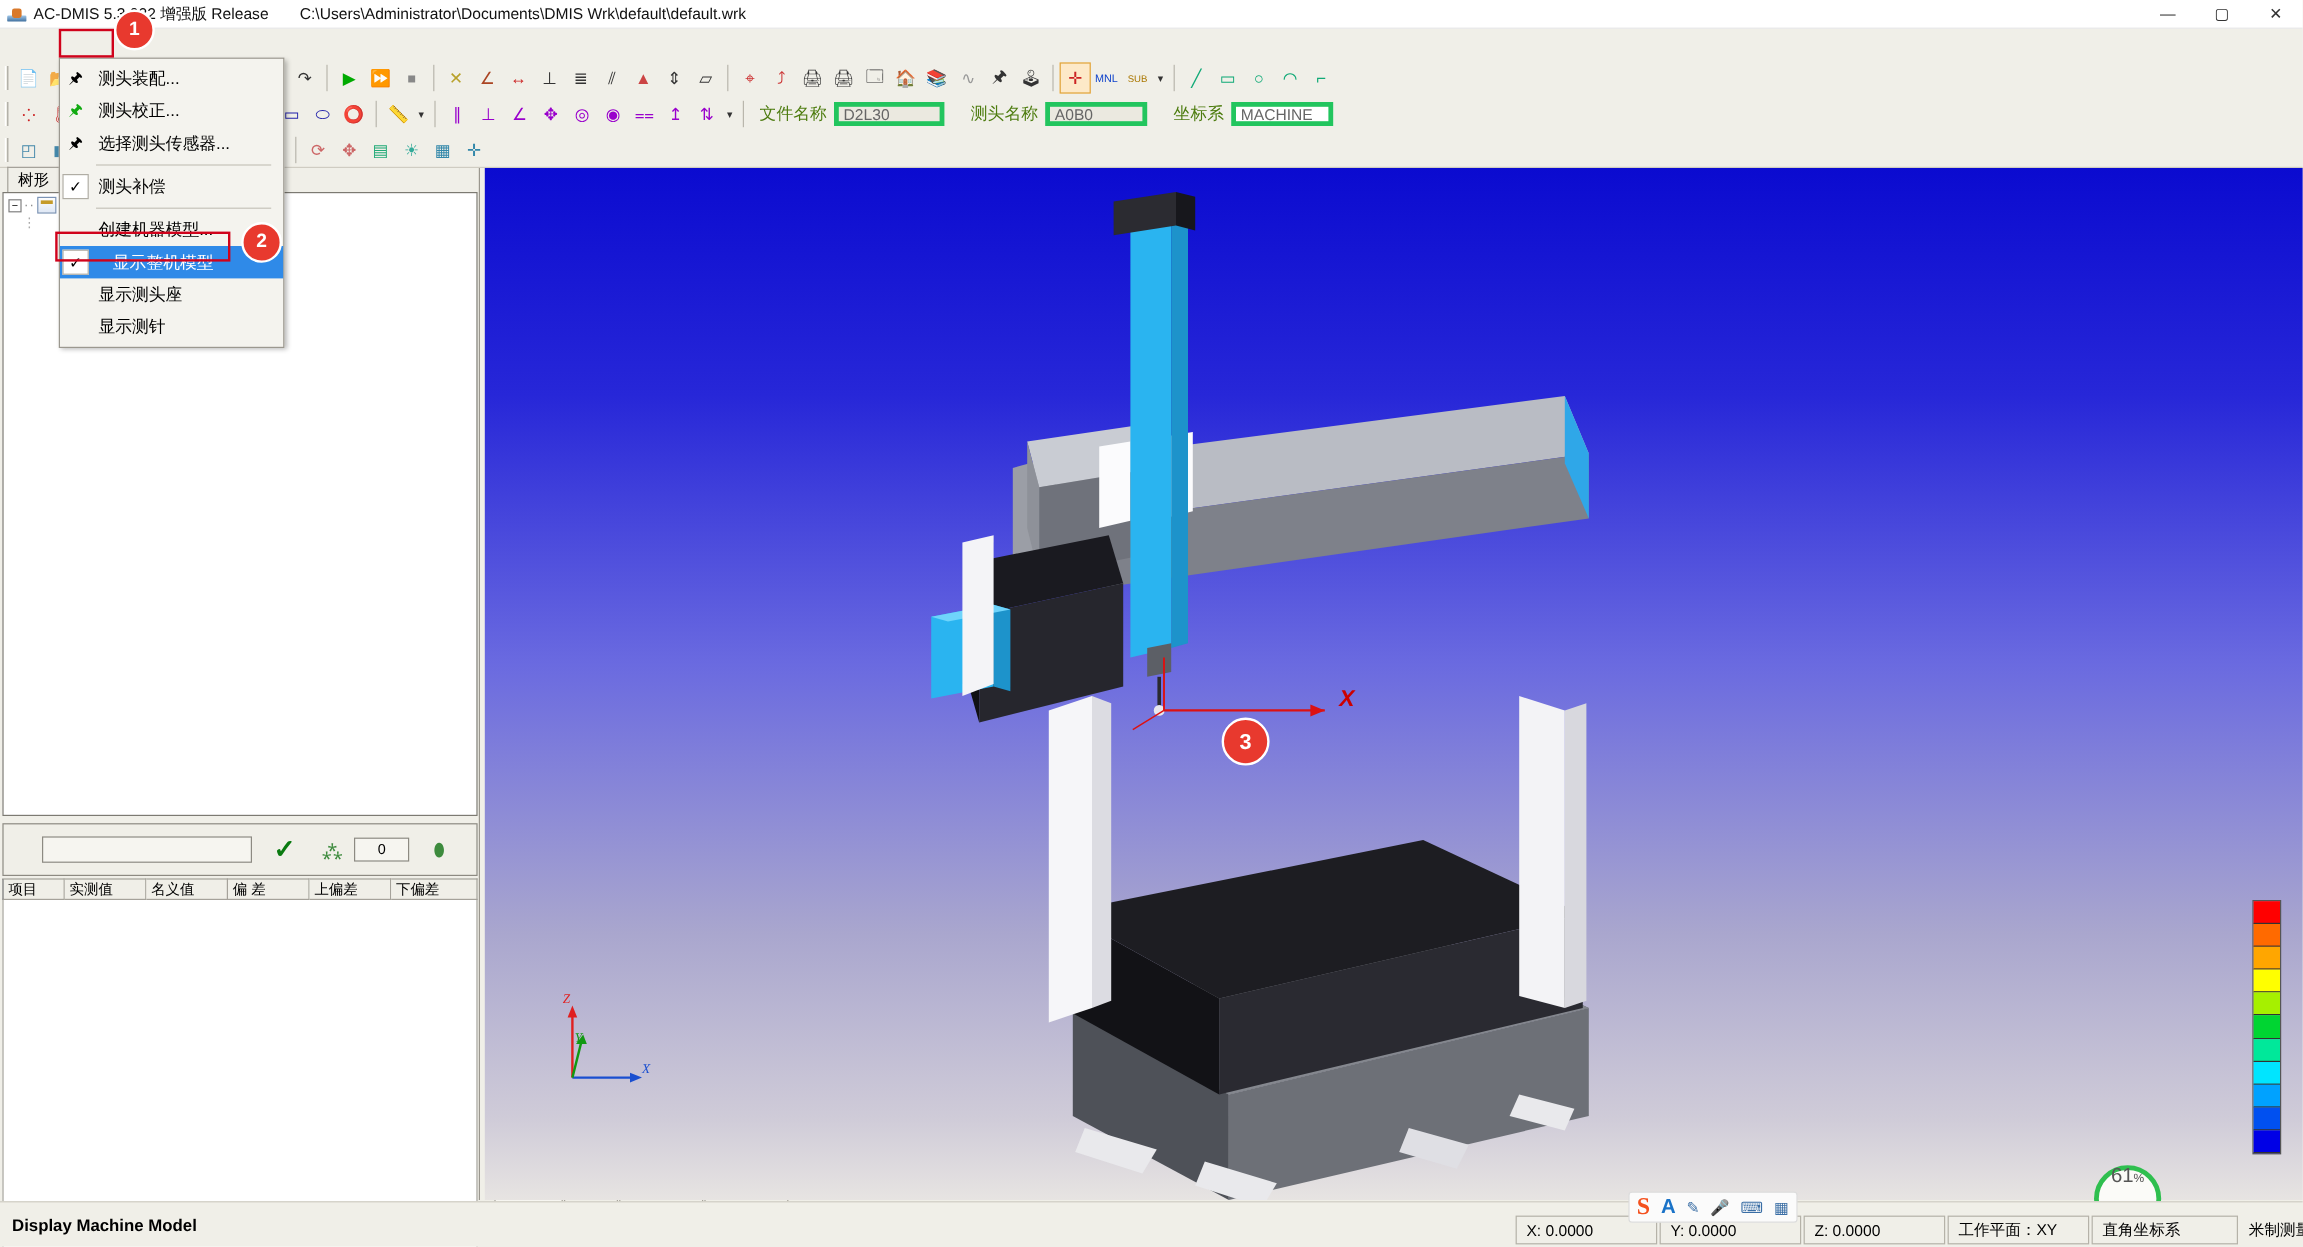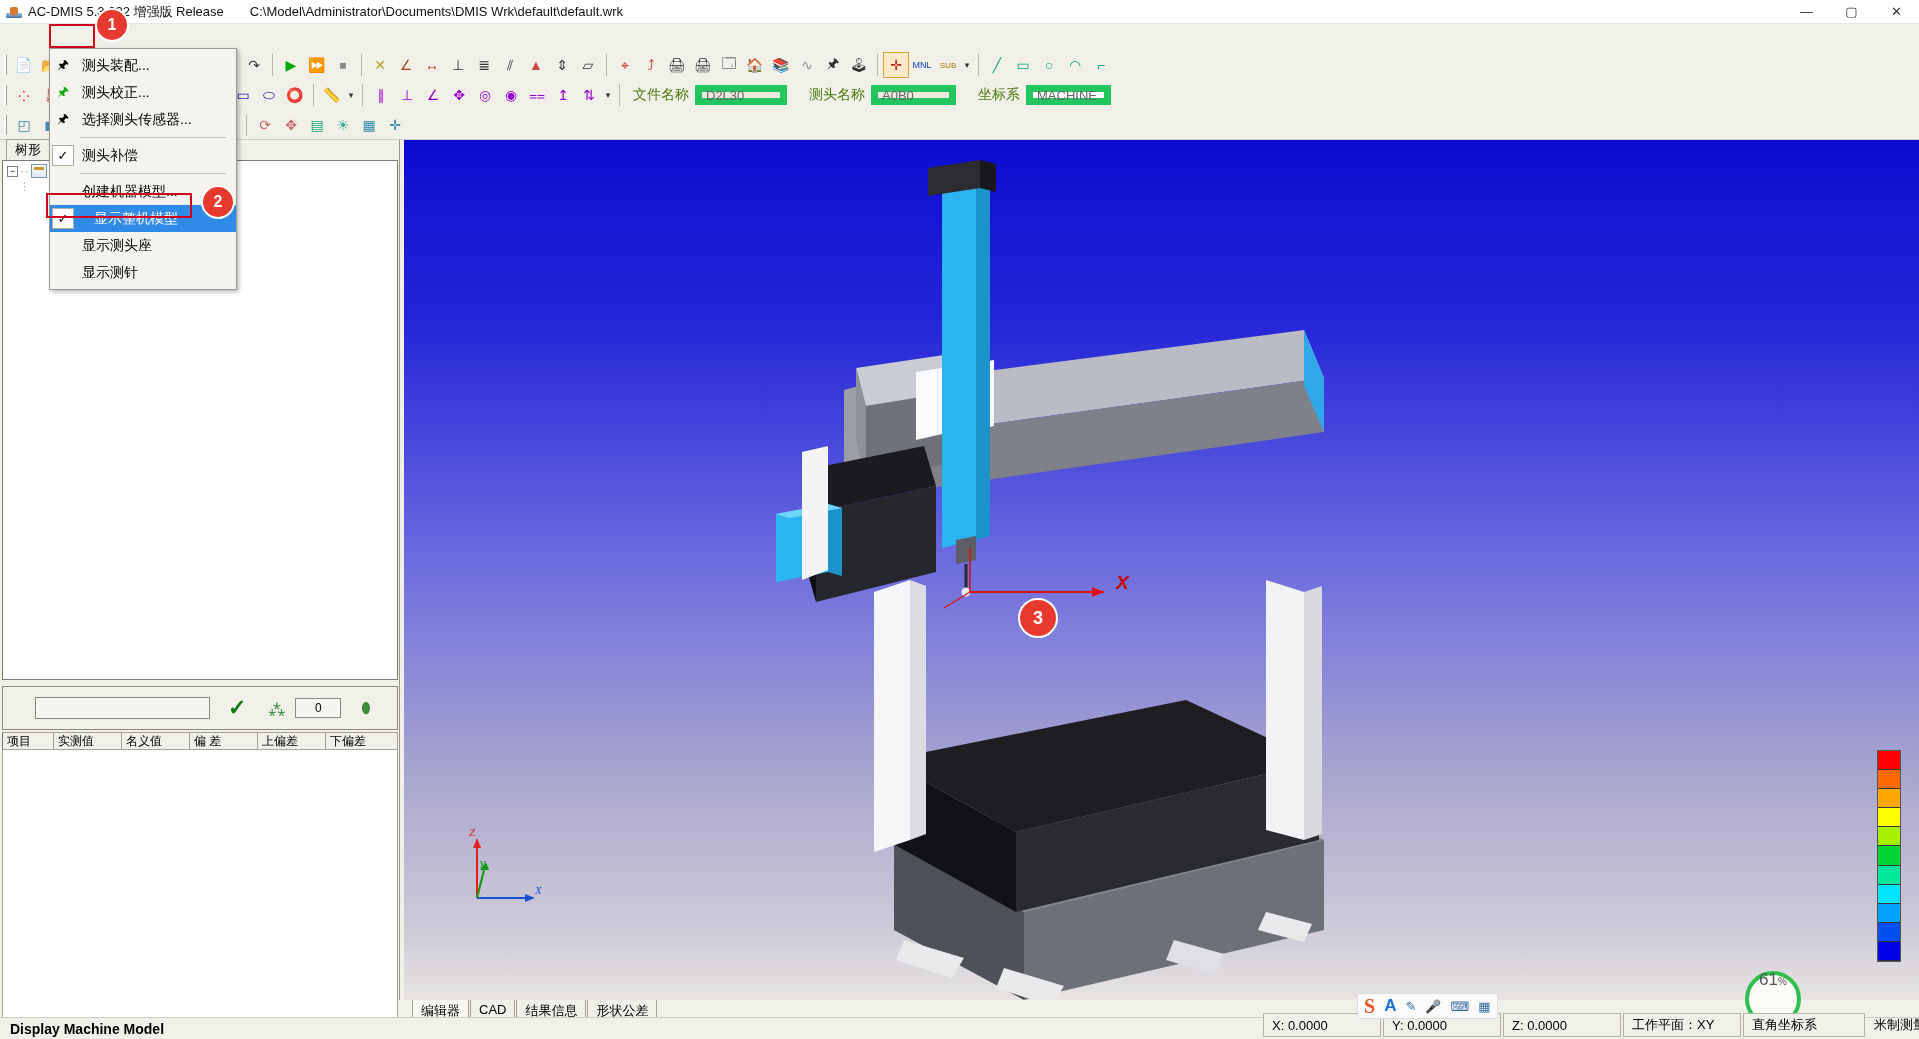--- a/index.html
+++ b/index.html
@@ -69,21 +69,21 @@
     display: flex; align-items: center; justify-content: center;
     font-size: 14px; color: #333; position: relative;
   }
   .tbtn.sel { background: #fde9c8; border: 1px solid #e0a33a; }
   .tsep { width: 1px; height: 22px; background: #b9b6ac; margin: 0 5px; flex: none; }
   .tcaret { width: 12px; height: 26px; display:flex; align-items:center; justify-content:center; font-size: 9px; color:#333; flex:none; }
 
   .fieldgrp { display: flex; align-items: center; margin-left: 8px; flex: none; }
   .flabel { font-size: 14px; color: #4d7c0f; margin-right: 6px; white-space: nowrap; }
   .finput {
-    height: 20px; background: #ebe9e0; border: 7px solid #22c55e;
+    height: 20px; background: #ebe9e0; border: 4px solid #22c55e;
     font-size: 13px; color: #666; padding: 0 4px; display: flex; align-items: center;
   }
   .finput.w1 { width: 92px; }
   .finput.w2 { width: 85px; }
   .finput.w3 { width: 85px; background: #fff; }
 
   
   .leftpanel {
     position: absolute; left: 0; top: 140px; width: 400px; height: 860px;
     background: #f0efe8; border-right: 1px solid #9a978e;
@@ -193,21 +193,21 @@
     position: absolute; left: 1357px; bottom: 20px; height: 26px;
     background: #fbfbfb; border: 1px solid #ddd; border-radius: 3px;
     display: flex; align-items: center; padding: 0 6px; gap: 9px; z-index: 40;
   }
   .ime-s { color: #f4511e; font-size: 20px; font-weight: bold; font-family: "Liberation Serif", serif; }
   .ime-a { color: #1a73c8; font-size: 17px; font-weight: bold; }
   .ime-ic { color: #3a6ea5; font-size: 13px; }
 
   
   .statusbar {
-    position: absolute; left: 0; bottom: 0; width: 1919px; height: 22px;
+    position: absolute; left: 0; bottom: 0; width: 1919px; height: 38px;
     background: #f0efe8; border-top: 1px solid #cfccc2;
     display: flex; align-items: center;
   }
   .sb-text { font-size: 14px; font-weight: bold; color: #000; padding-left: 10px; }
   .sb-cells { position: absolute; left: 1263px; bottom: 2px; display: flex; align-items: center; height: 24px; }
   .sb-cell {
     border: 1px solid #b5b2a8; height: 24px; display: flex; align-items: center;
     padding: 0 8px; font-size: 13px; color: #000; margin-right: 2px; background: #f0efe8;
     white-space: nowrap;
   }
@@ -250,21 +250,21 @@
 <body>
 
 <div class="app">
 
   <div class="titlebar">
     <div class="tb-icon">
       <div class="base"></div>
         <div class="arm"></div>
     </div>
     <div class="tb-title">AC-DMIS 5.3.022 增强版 Release</div>
-    <div class="tb-path">C:\Model\Administrator\Documents\DMIS Wrk\default\default.wrk</div>
+    <div class="tb-path">C:\Users\Administrator\Documents\DMIS Wrk\default\default.wrk</div>
     <div class="tb-buttons">
       <div class="tb-btn">—</div>
       <div class="tb-btn">▢</div>
       <div class="tb-btn close">✕</div>
     </div>
   </div>
 
 
   <div class="toolbar-area">
 

